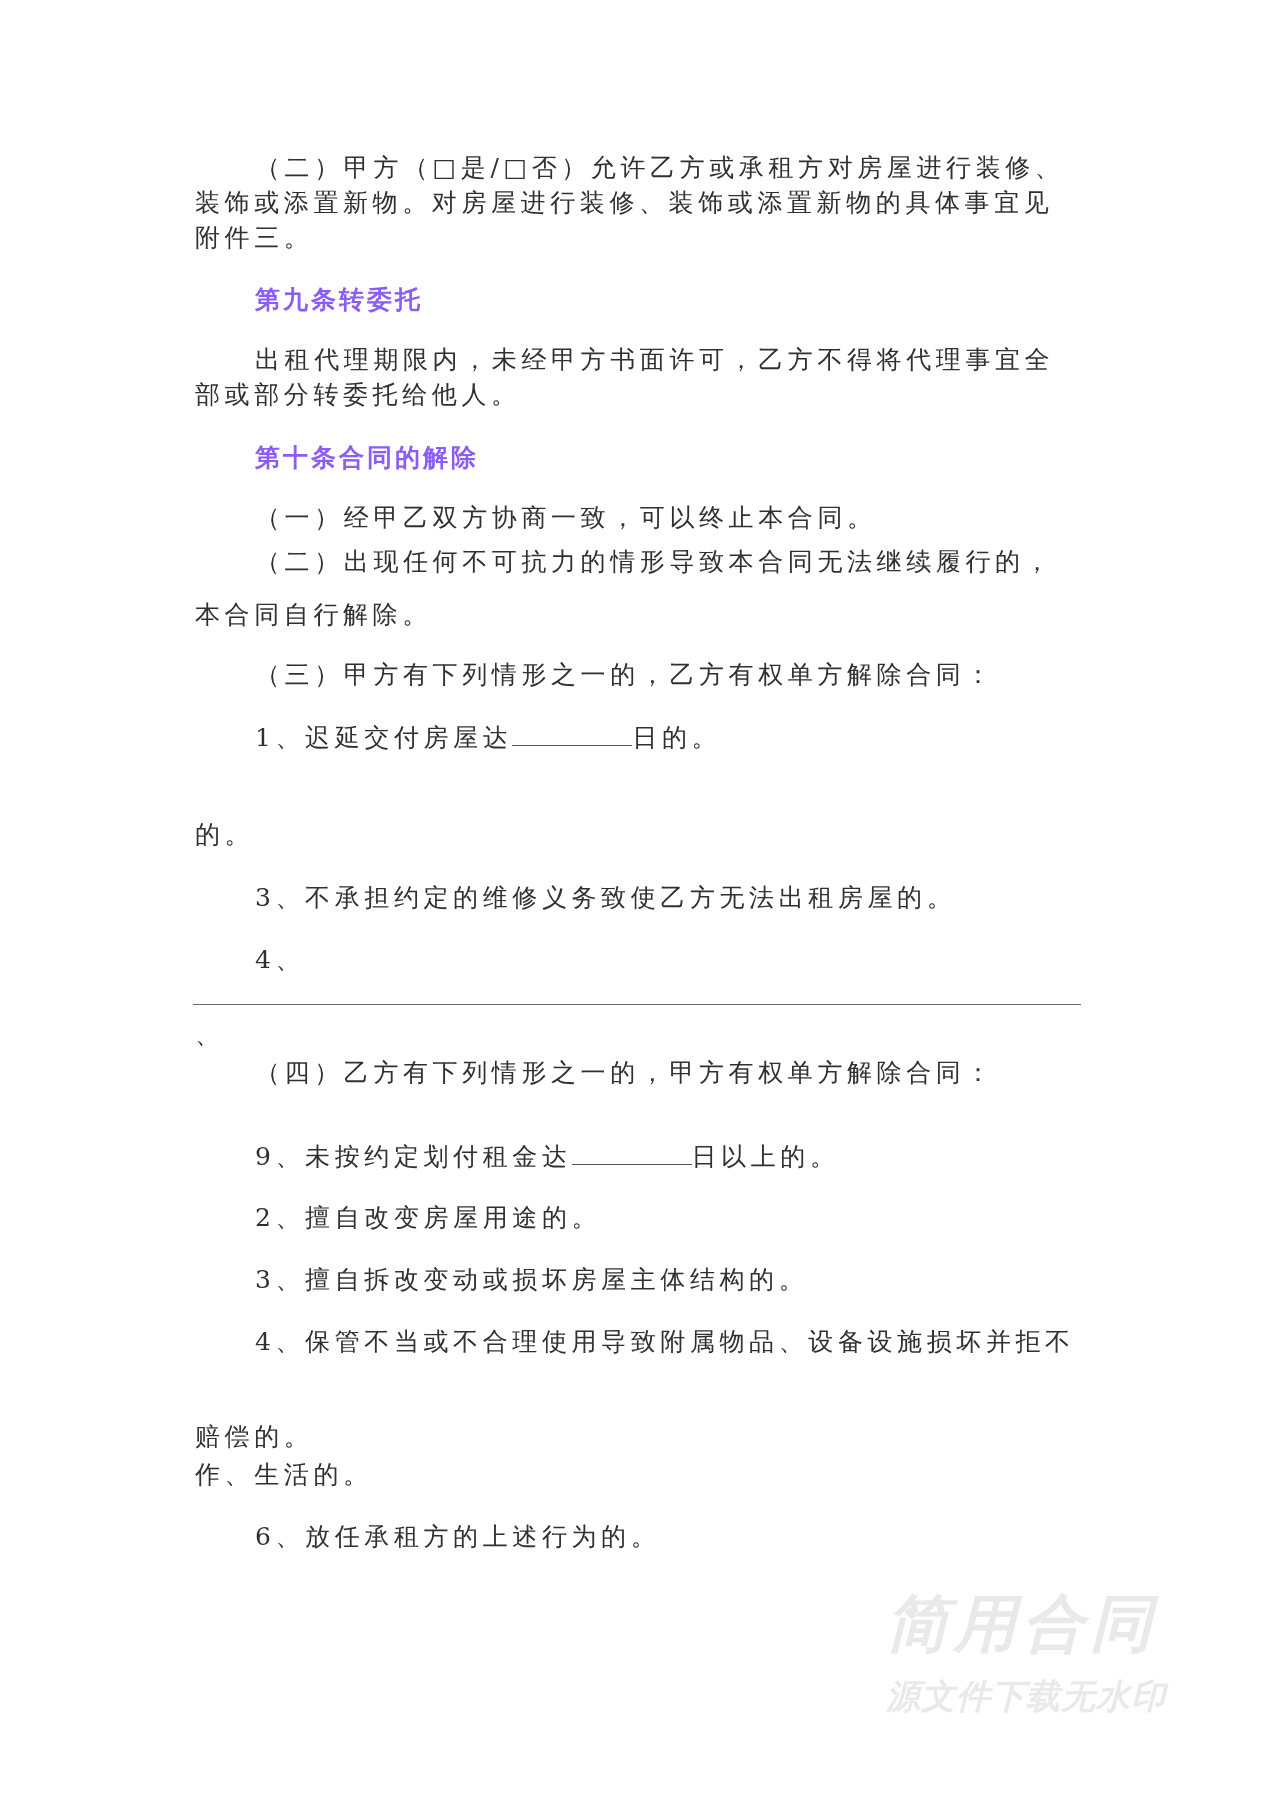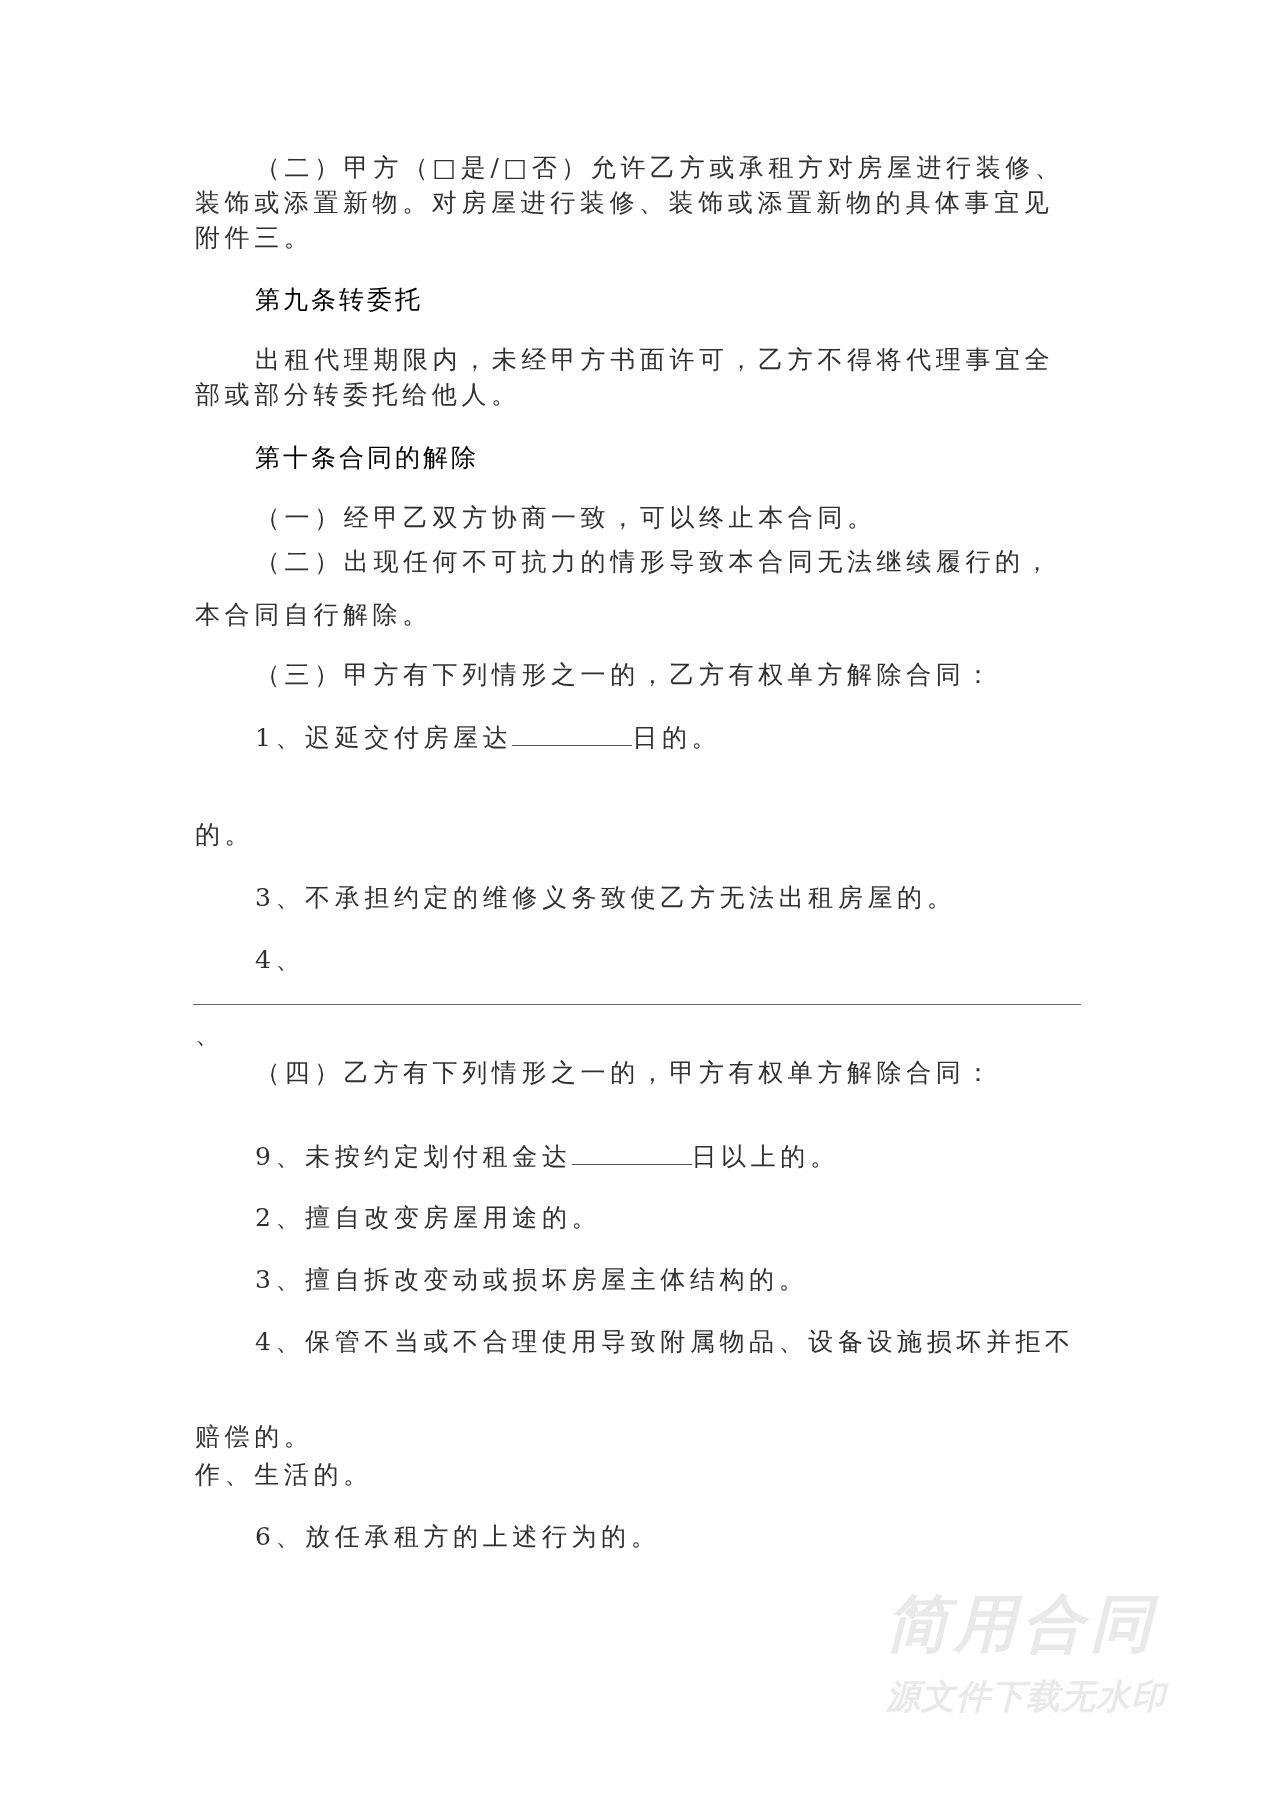--- a/index.html
+++ b/index.html
@@ -2,21 +2,21 @@
 <html><head>
 <meta charset="utf-8">
 <style>
   html, body { margin: 0; padding: 0; background: #ffffff; }
   body { width: 1280px; height: 1810px; position: relative; overflow: hidden;
          font-family: "DejaVu Serif", "Liberation Serif", serif; color: #2b2b2b; }
   .page { position: absolute; left: 0; top: 0; width: 1280px; height: 1810px; background: #ffffff; }
   .line { position: absolute; left: 195px; font-size: 25px; line-height: 34px; white-space: pre;
           letter-spacing: 4.6px; color: #303030; }
   .indent { left: 255px; }
-  .heading { font-weight: normal; color: #000000; letter-spacing: 3px; }
+  .heading { font-weight: bold; color: #8b5cf6; letter-spacing: 3px; }
   .rule { position: absolute; left: 193px; width: 888px; top: 1004px; height: 0;
           border-top: 1.5px solid #6a6a6a; }
   .blank { display: inline-block; border-bottom: 1.5px solid #555; height: 24px; vertical-align: baseline; }
   .wm { position: absolute; color: #e9e9e9; font-family: "DejaVu Sans", "Liberation Sans", sans-serif;
         font-weight: bold; font-style: italic; white-space: pre; }
   .wm-1 { left: 886px; top: 1588px; font-size: 62px; letter-spacing: 6px; line-height: 72px; }
   .wm-2 { left: 886px; top: 1676px; font-size: 34px; letter-spacing: 1px; line-height: 40px; }
 </style>
 </head>
 <body>

